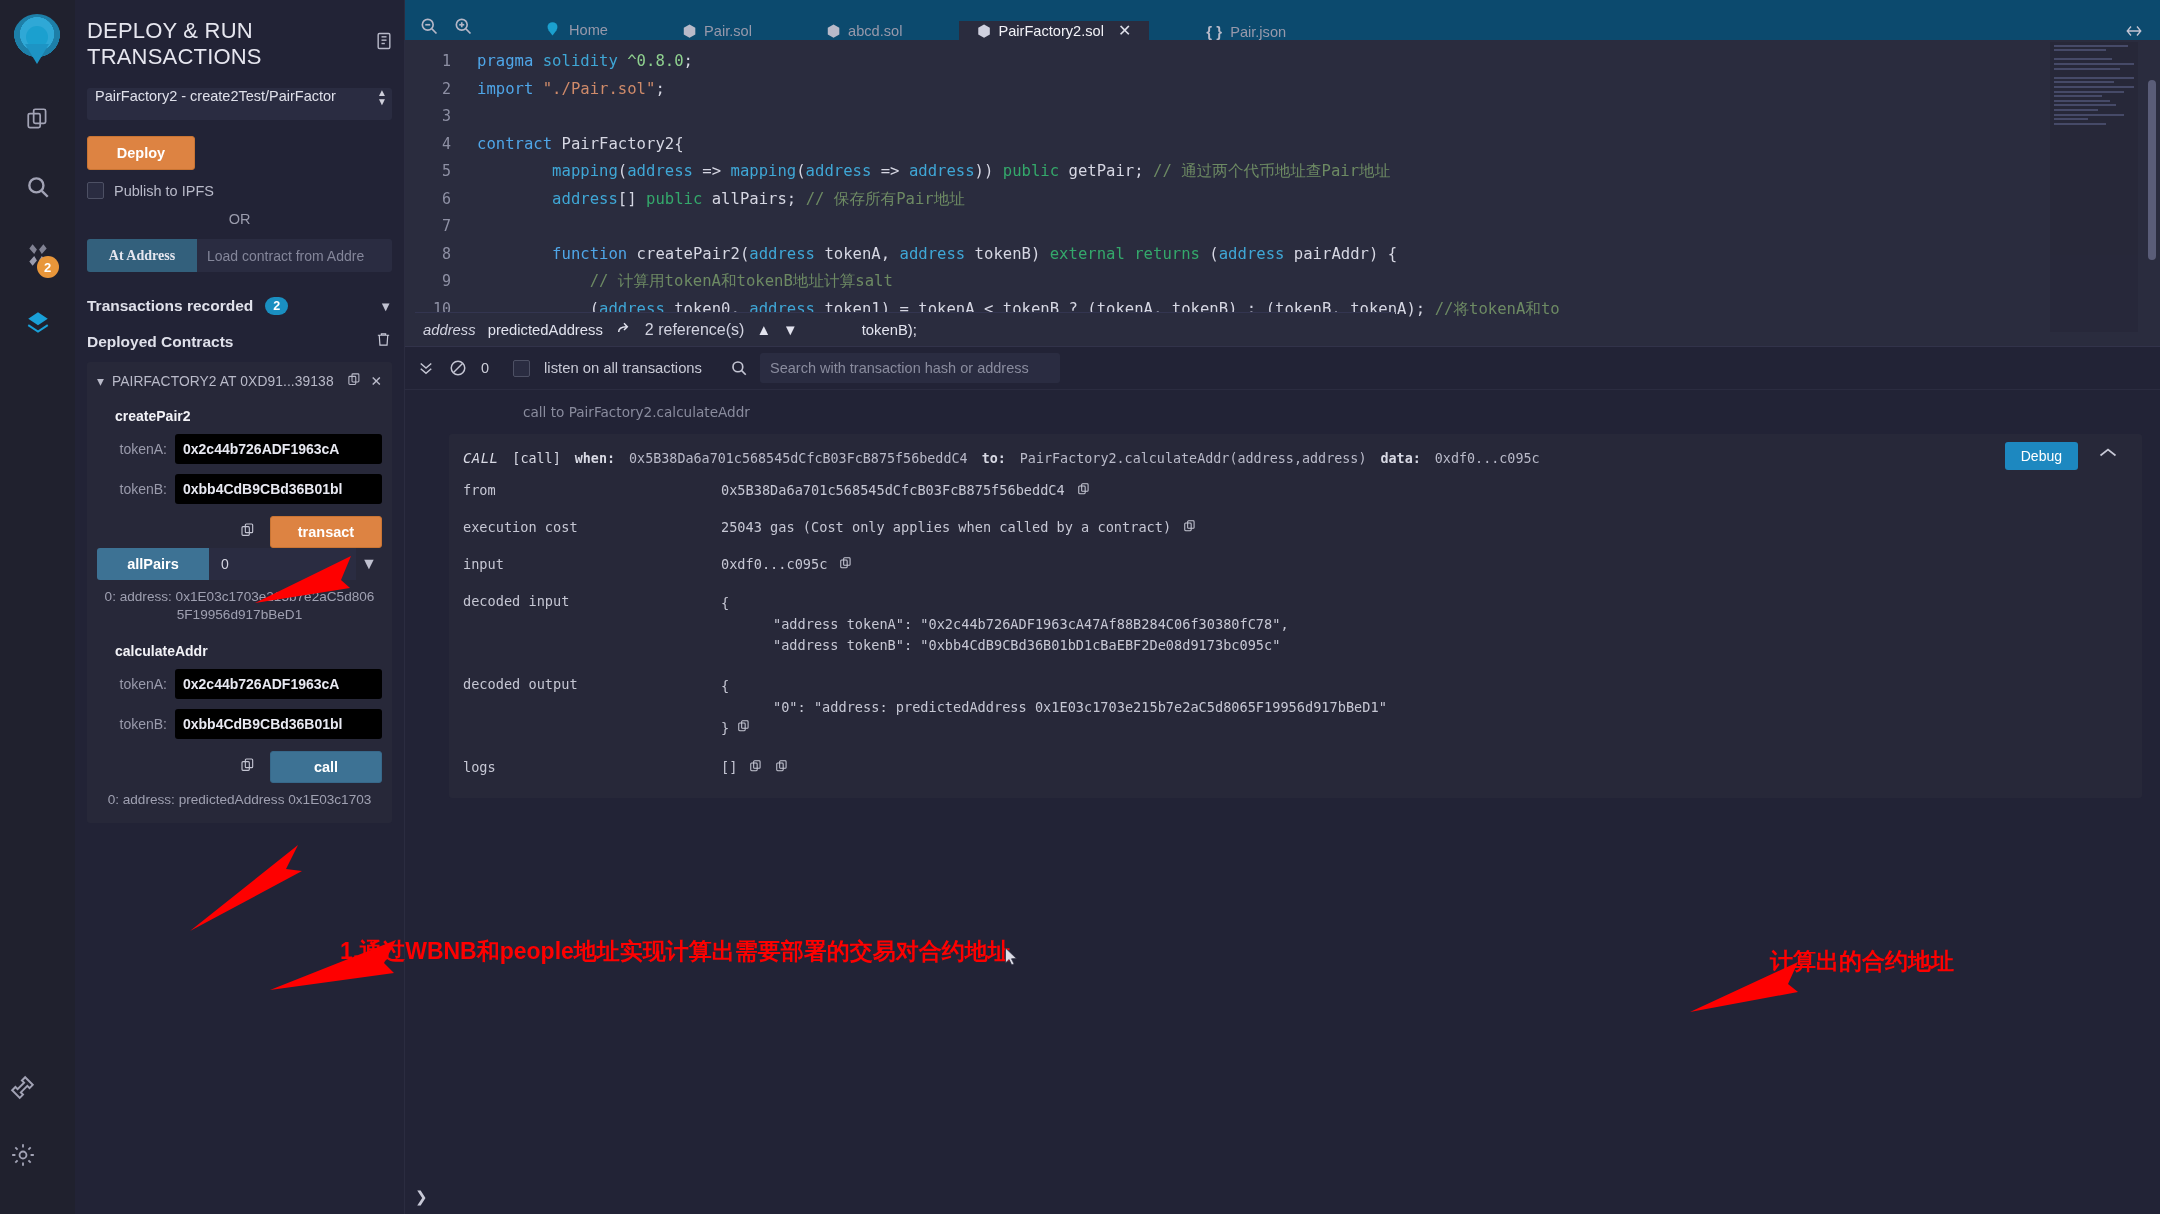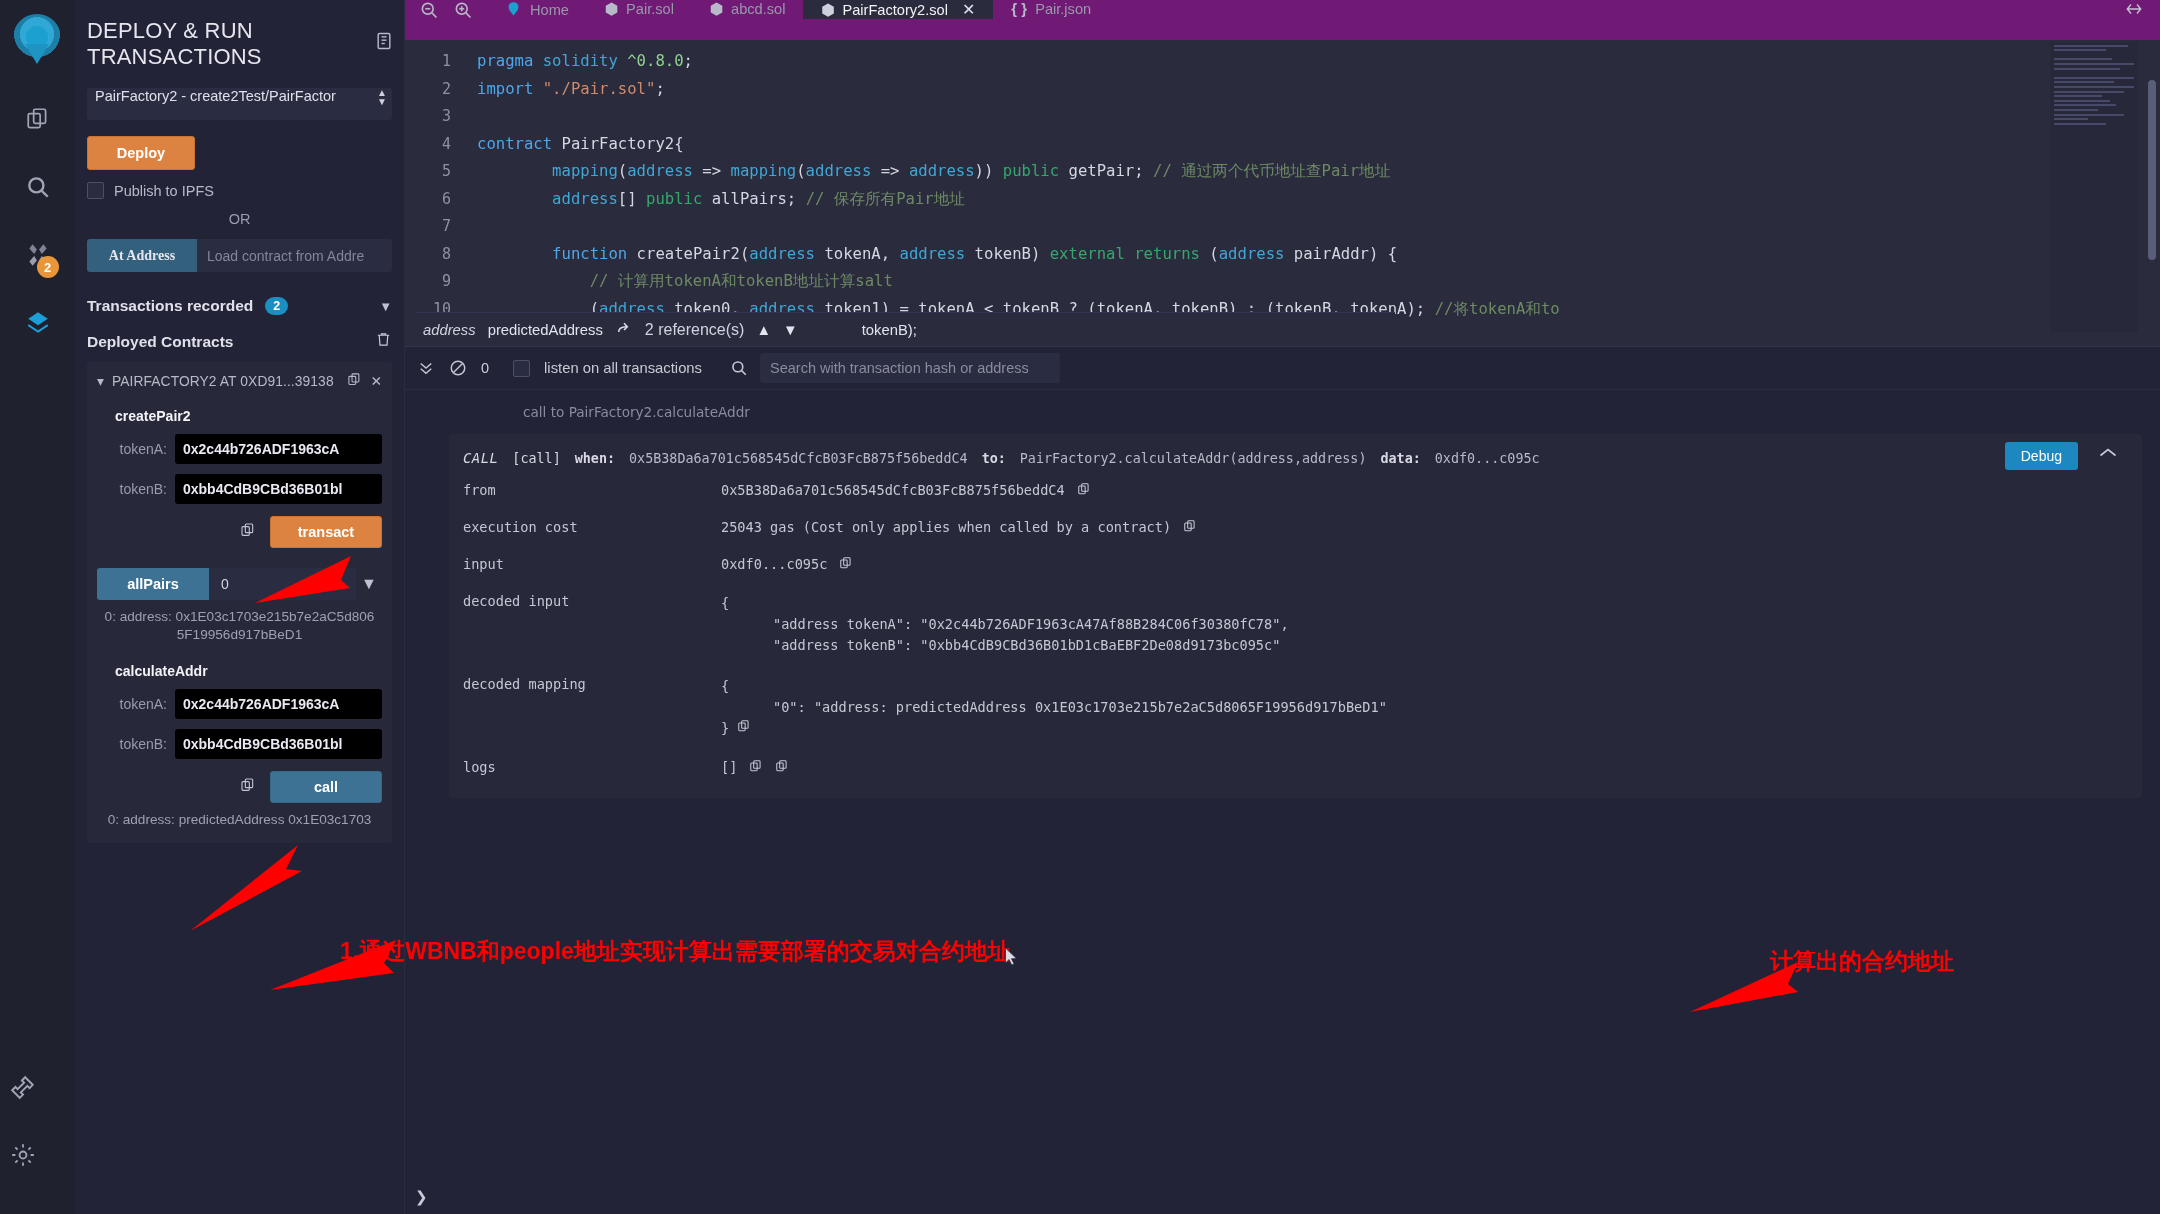--- a/index.html
+++ b/index.html
@@ -117,40 +117,40 @@
   .btn-transact {
     width: 112px; height: 32px; background: #dd8342; border: 1px solid #c97433;
     border-radius: 3px; color: #fff; font-size: 14.5px; font-weight: bold;
     display: flex; align-items: center; justify-content: center; cursor: pointer;
   }
   .btn-call {
     width: 112px; height: 32px; background: #3d7294; border: 1px solid #37688a;
     border-radius: 3px; color: #fff; font-size: 14.5px; font-weight: bold;
     display: flex; align-items: center; justify-content: center; cursor: pointer;
   }
-  .getter-row { display: flex; align-items: stretch; margin-top: 20px; height: 32px; }
+  .getter-row { display: flex; align-items: stretch; height: 32px; }
   .getter-btn {
     width: 112px; background: #3d7294; border-radius: 3px 0 0 3px; color: #fff;
     font-size: 14.5px; font-weight: bold; display: flex; align-items: center; justify-content: center;
   }
   .getter-val {
     flex: 1; background: #2a2c41; color: #d5d6e2; font-size: 14px;
     display: flex; align-items: center; padding-left: 12px;
   }
   .getter-caret { width: 26px; display: flex; align-items: center; justify-content: center; color: #c0c1d0; }
   .result-line {
     color: #9fa0b1; font-size: 13.6px; margin-top: 8px; text-align: center;
     line-height: 1.35; word-break: break-all; padding: 0 6px;
   }
 
   
   .main { flex: 1; display: flex; flex-direction: column; background: #2a2c3e; min-width: 0; }
   .tabbar {
-    height: 40px; background: #701a75; display: flex; align-items: flex-start;
-    flex: 0 0 40px; position: relative;
+    height: 40px; background: #0c4a6e; display: flex; align-items: flex-end;
+    flex: 0 0 40px; position: relative; gap: 39px;
   }
   .zoom-btns { display: flex; align-items: center; gap: 14px; padding: 0 14px; color: #b6b7c7; }
   .tab {
     display: flex; align-items: center; gap: 8px; padding: 0 18px;
     color: #9899ab; font-size: 14.6px; cursor: pointer; position: relative;
   }
   .tab.active { background: #2a2c3e; color: #f2f2f7; }
   .tab .sol-ic { color: #b9bac9; font-weight: bold; font-size: 15px; }
   .tab.active .sol-ic { color: #cfd0de; }
   .tab .close { margin-left: 6px; color: #dfe0ea; font-size: 16px; }
@@ -601,21 +601,21 @@
             <span class="val">
               <span class="mono-block">
                 <span>{</span><br>
                 <span class="indent" style="display:inline-block">"address tokenA": "0x2c44b726ADF1963cA47Af88B284C06f30380fC78",</span><br>
                 <span class="indent" style="display:inline-block">"address tokenB": "0xbb4CdB9CBd36B01bD1cBaEBF2De08d9173bc095c"</span>
               </span>
             </span>
           </div>
 
           <div class="kv">
-            <span class="key">decoded mapping</span>
+            <span class="key">decoded output</span>
             <span class="val">
               <span class="mono-block">
                 <span>{</span><br>
                 <span class="indent" style="display:inline-block">"0": "address: predictedAddress 0x1E03c1703e215b7e2aC5d8065F19956d917bBeD1"</span><br>
                 <span>}</span>
                 <span class="cp">
                   <svg width="14" height="14" viewBox="0 0 24 24" fill="none" stroke="currentColor" stroke-width="1.8">
                       <rect x="3" y="7" width="11" height="13" rx="1.5"></rect>
                       <rect x="8" y="3" width="11" height="13" rx="1.5"></rect>
                     </svg>

